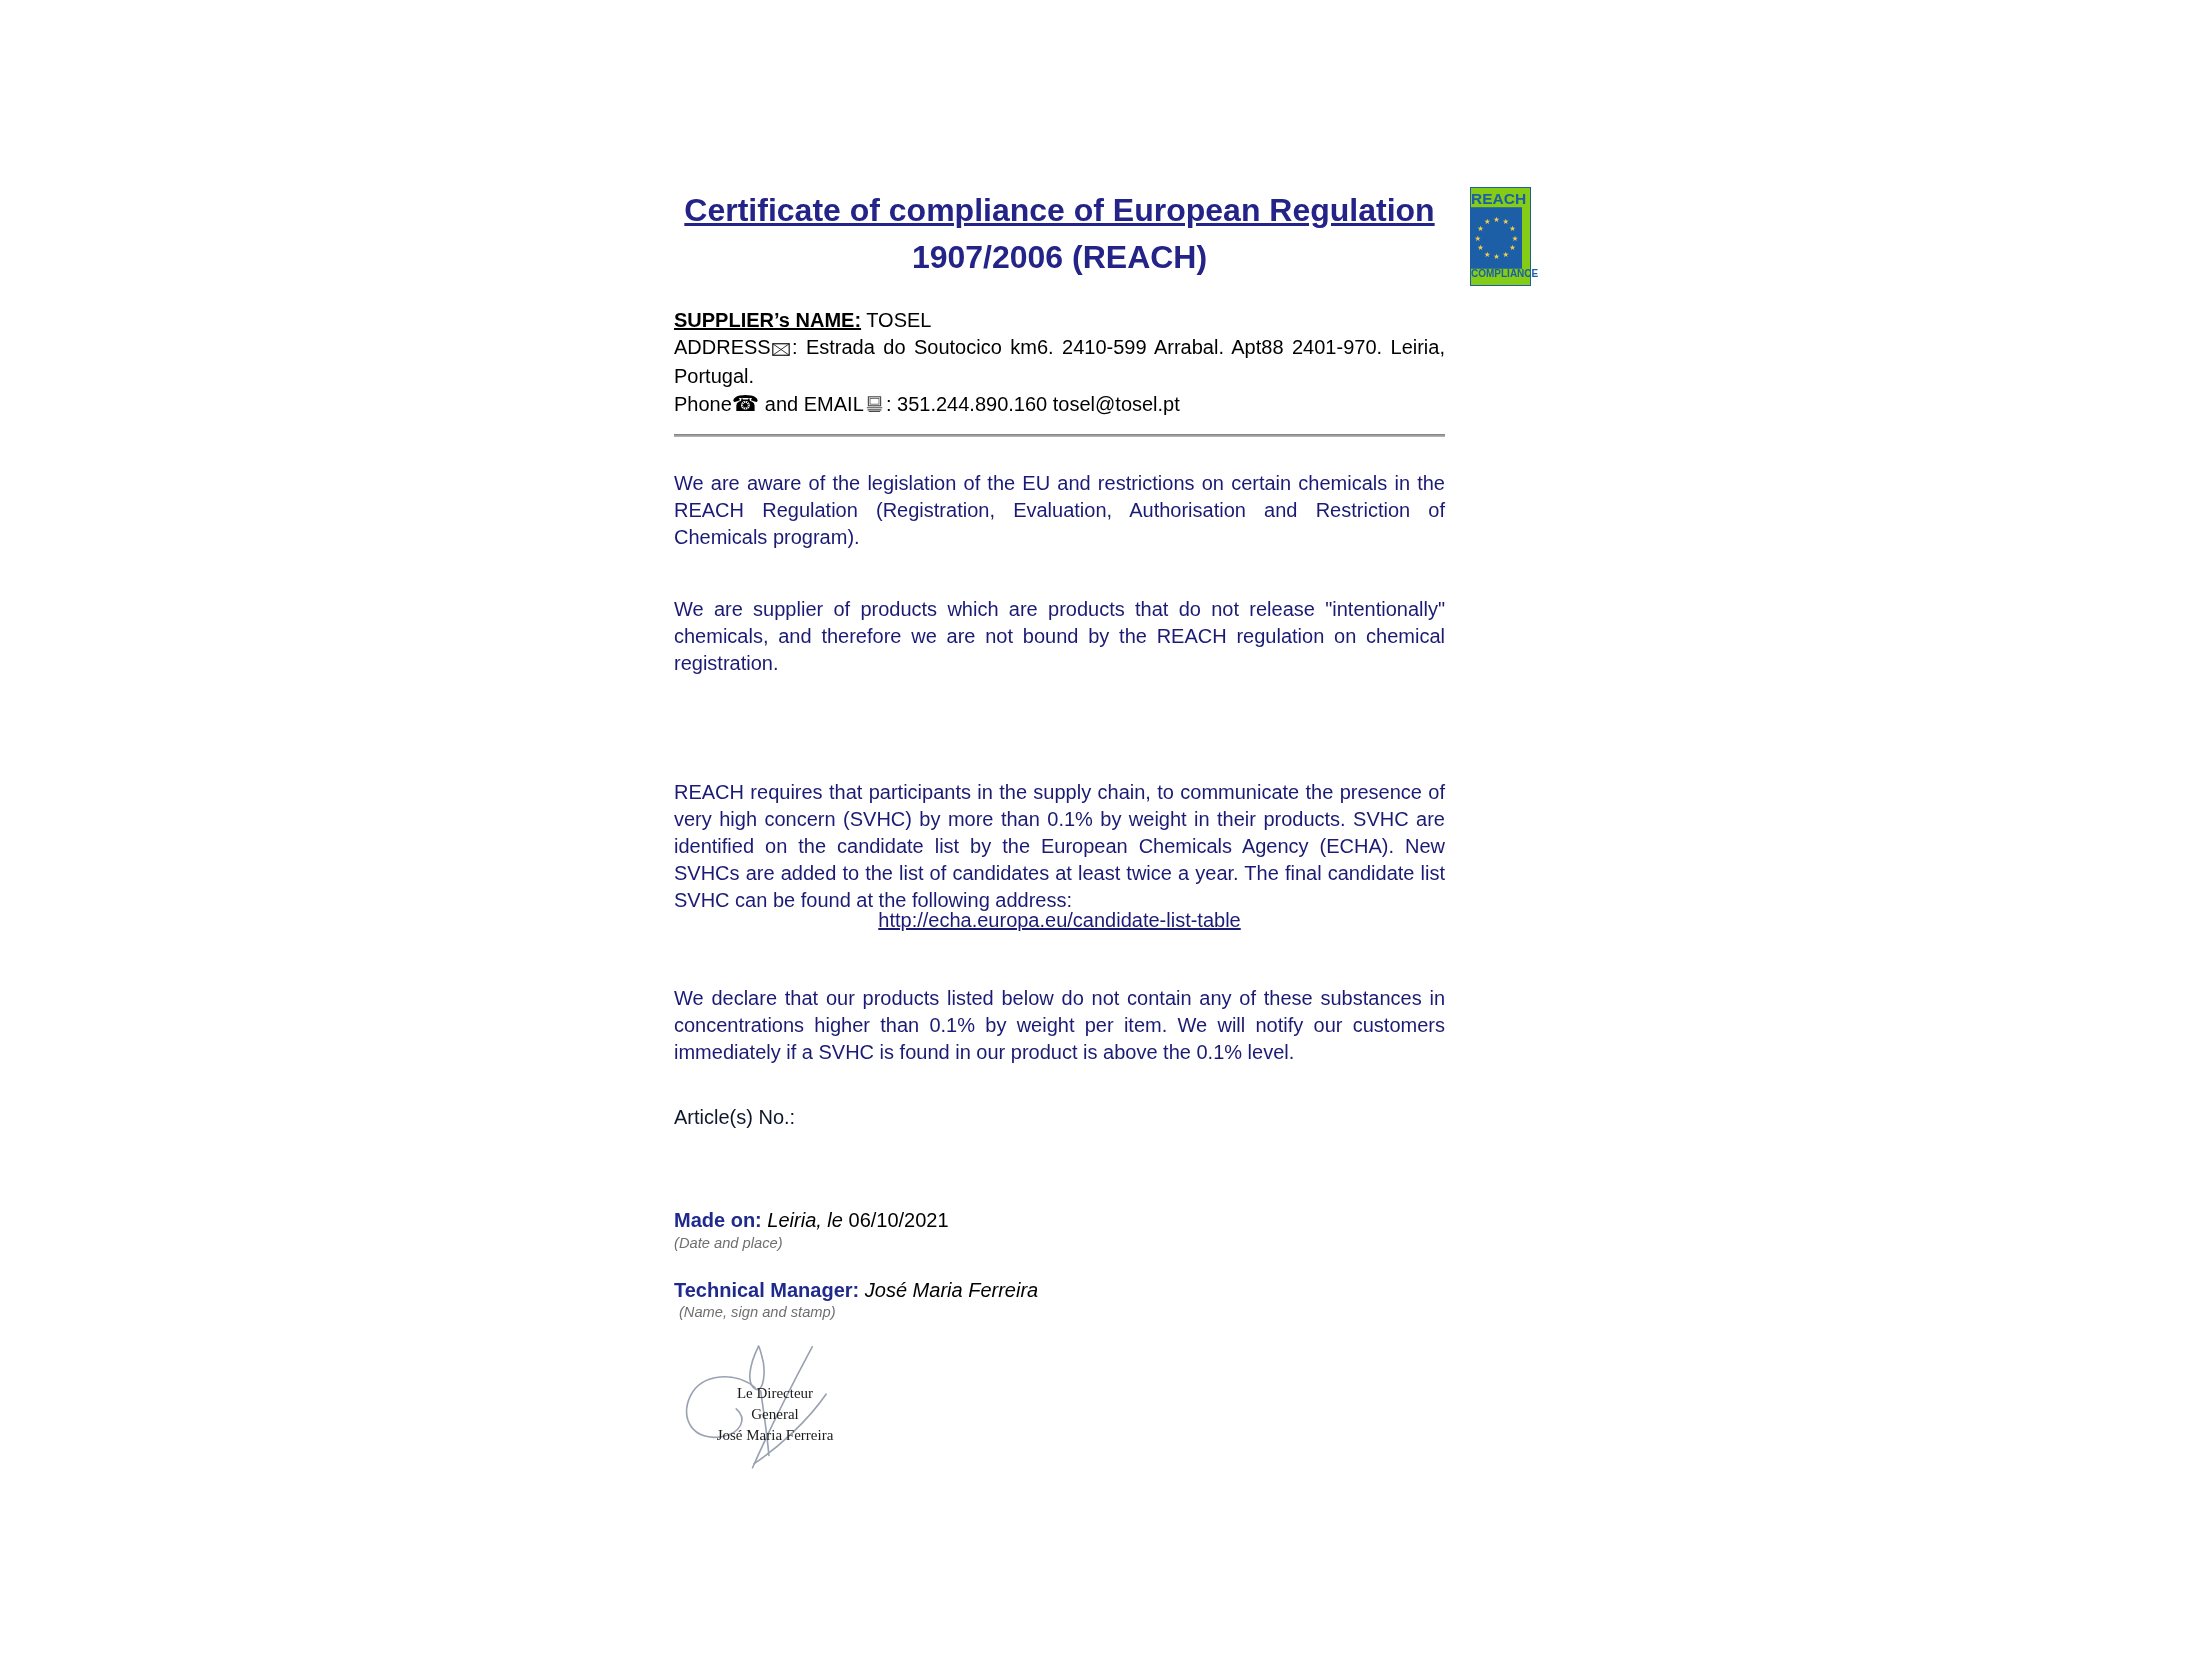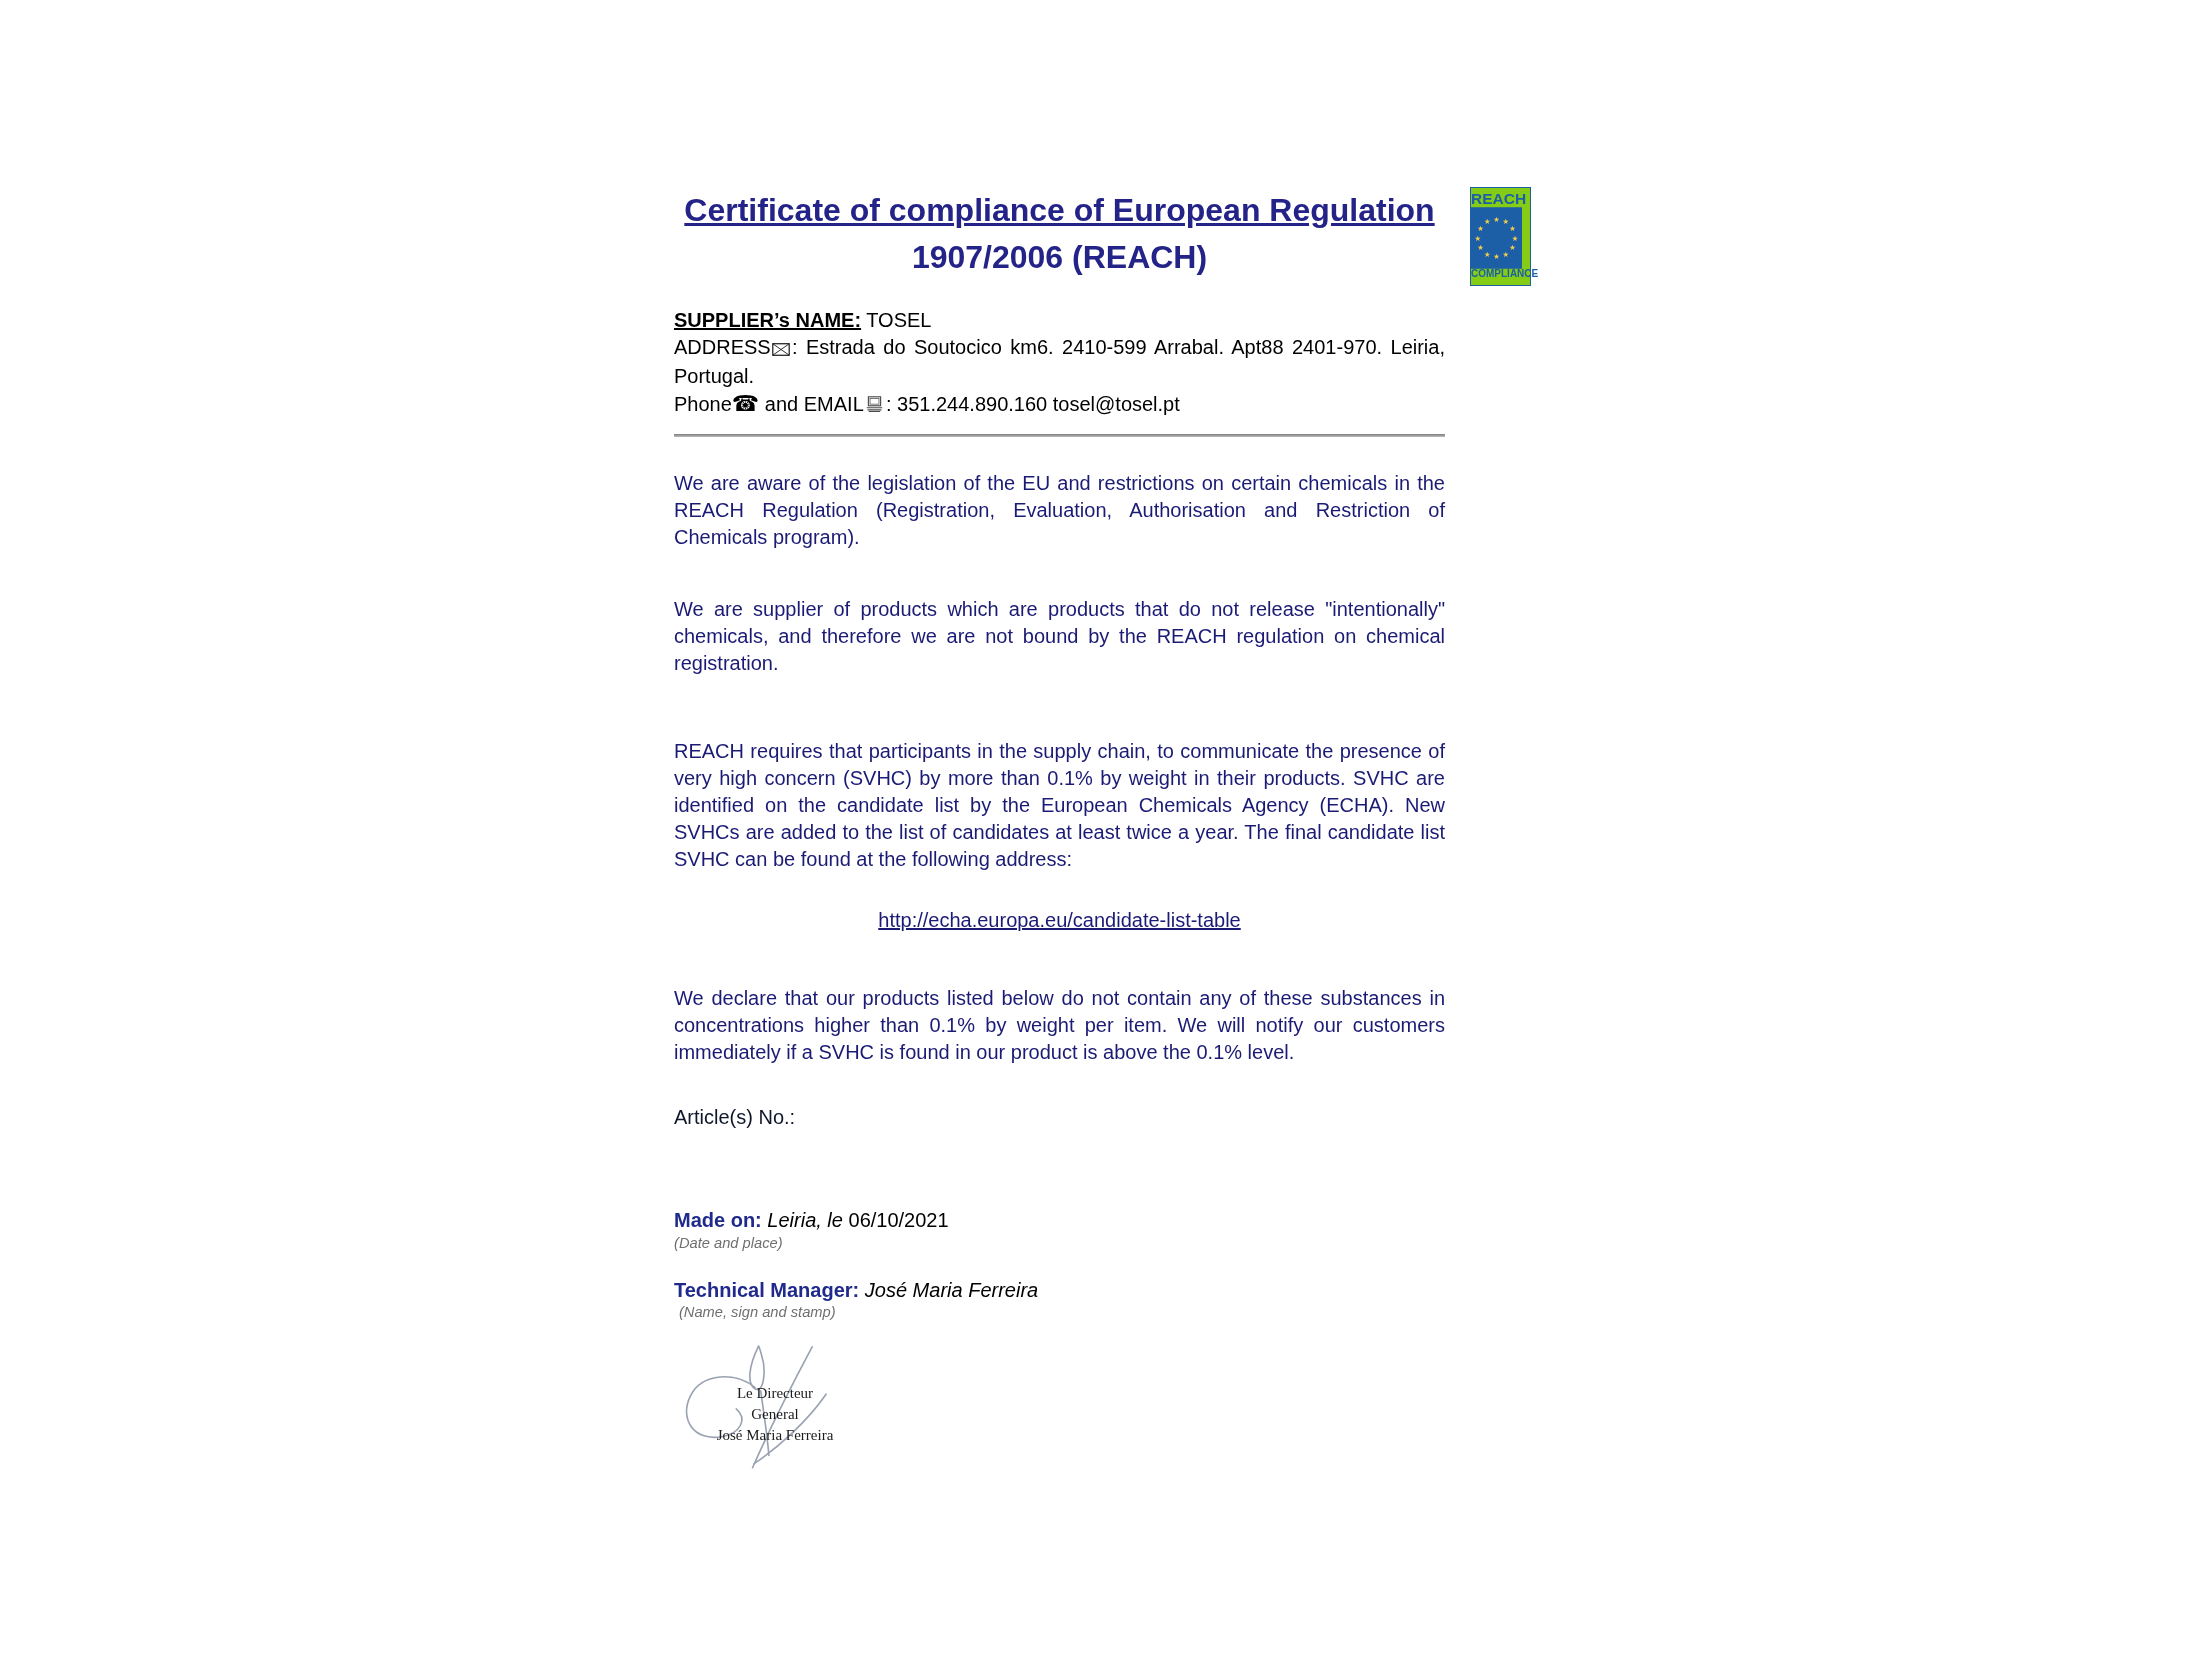--- a/index.html
+++ b/index.html
@@ -34,21 +34,21 @@
     background: linear-gradient(#7d7d7d, #bdbdbd);
   }
 
   
   .para {
     font-size: 20px; line-height: 27px;
     text-align: justify; color: #1b1b75; margin: 0;
   }
   .p1 { top: 470px; }
   .p2 { top: 596px; }
-  .p3 { top: 738px; }
+  .p3 { top: 779px; }
   .p4 { top: 985px; }
   .link-row { top: 909px; text-align: center; font-size: 20px; }
   .link-row a { color: #1b1b75; text-decoration: underline; cursor: pointer; }
   .article-row { top: 1106px; font-size: 20px; color: #0f172a; }
 
   
   .made-on { top: 1209px; font-size: 20px; }
   .navy-b { color: #1f2a8c; font-weight: bold; }
   .ital { font-style: italic; }
   .gray-note { font-size: 14.7px; font-style: italic; color: #6f6f6f; }

